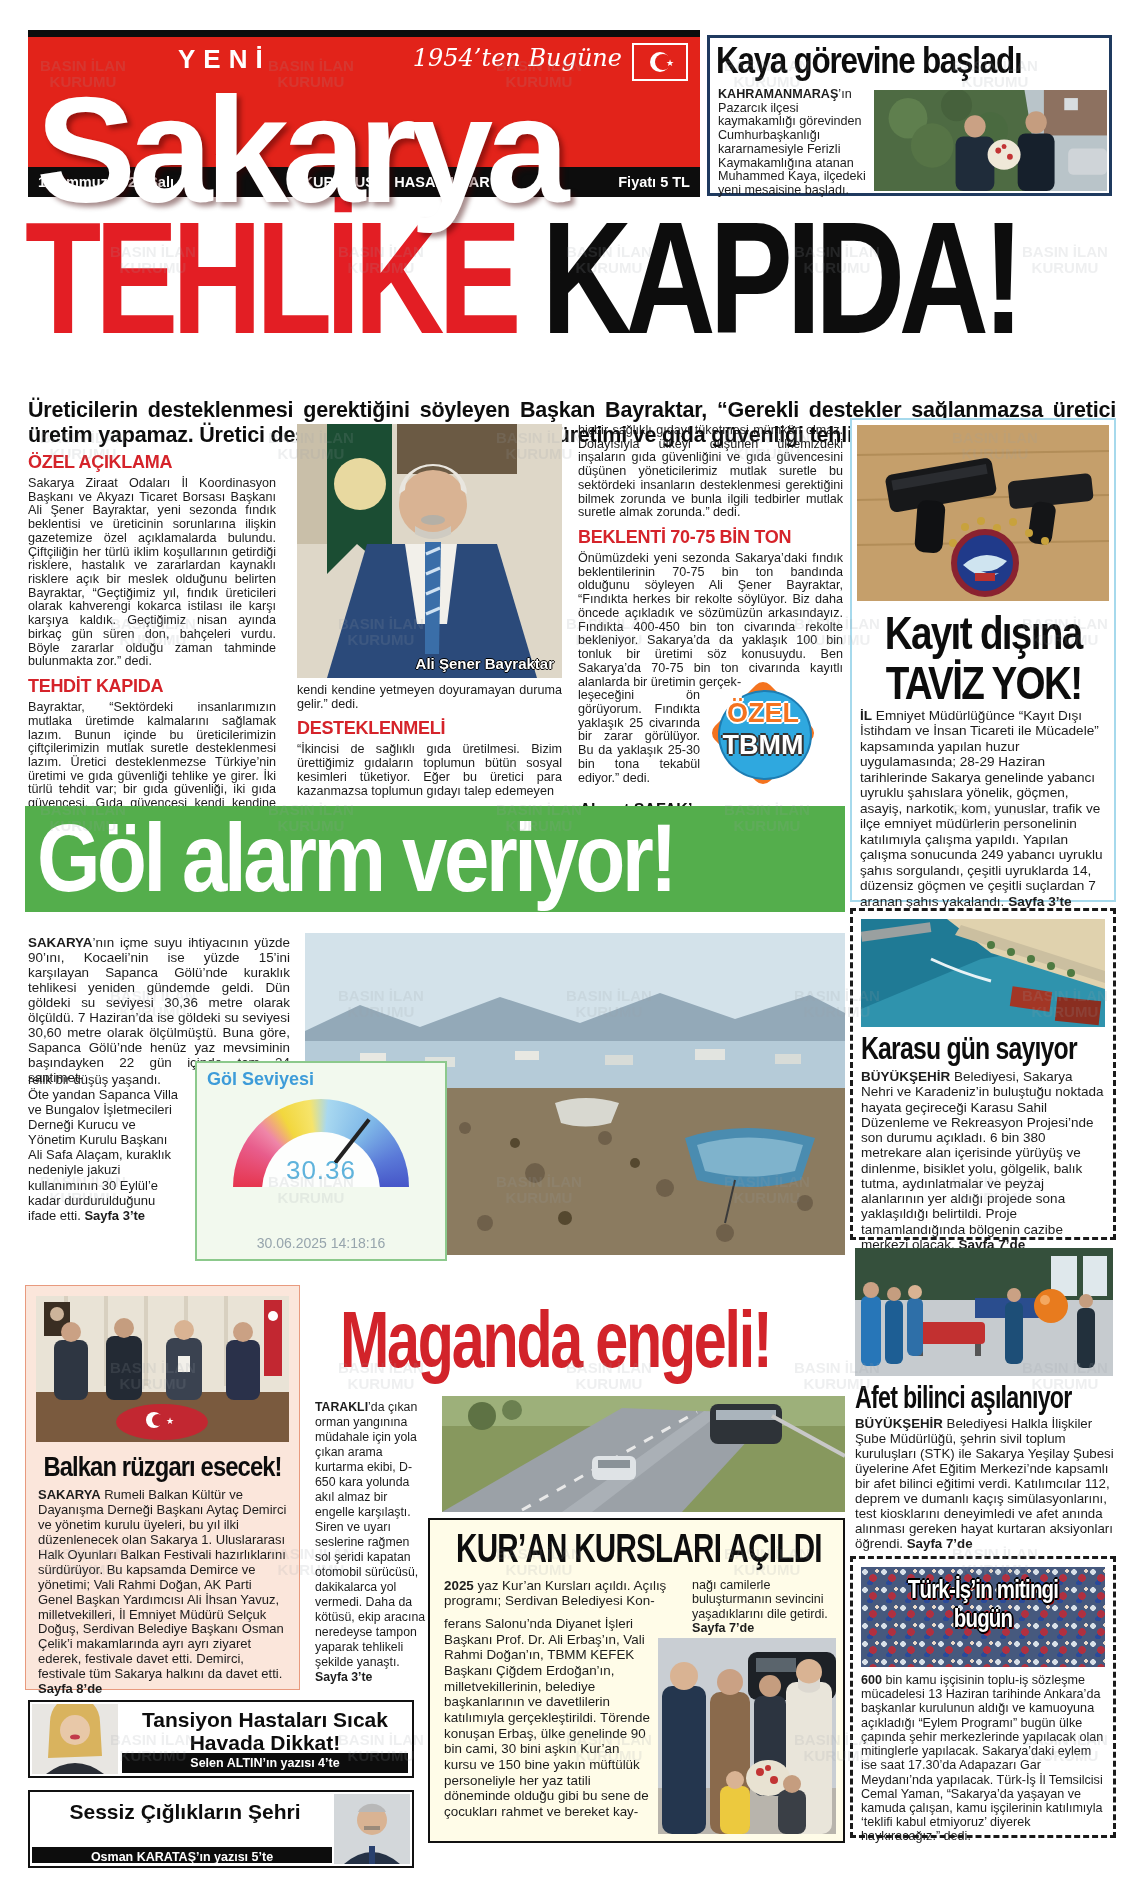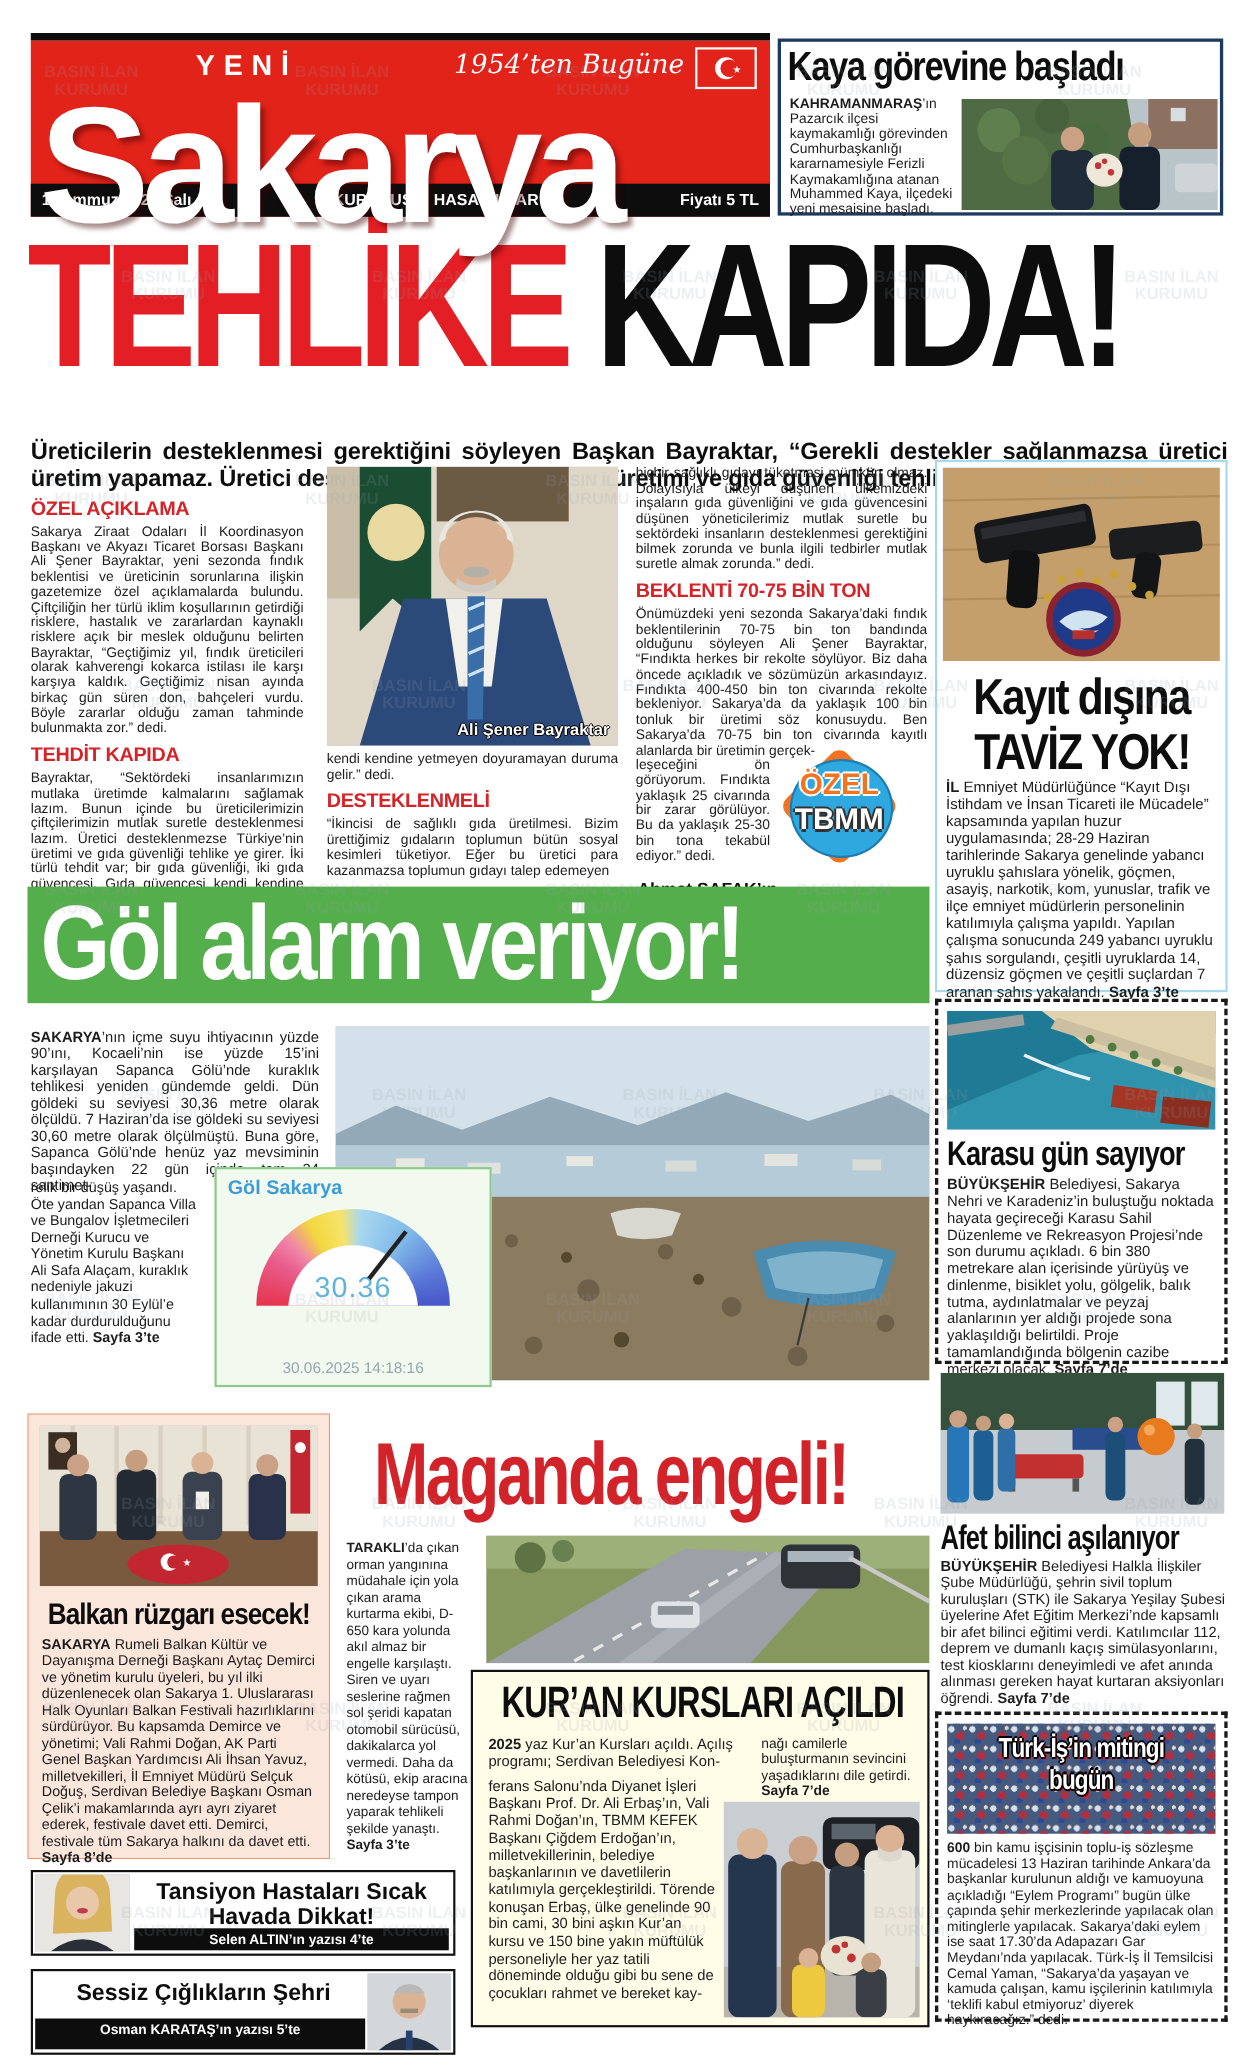--- a/index.html
+++ b/index.html
@@ -300,21 +300,21 @@
   </div>
 
   <div class="abs body-text" style="left:28px;top:935px;width:262px;font-size:13.4px;line-height:1.12;">
     <b>SAKARYA</b><span>’nın içme suyu ihtiyacının yüzde 90’ını, Kocaeli’nin ise yüzde 15’ini karşılayan Sapanca Gölü’nde kuraklık tehlikesi yeniden gündemde geldi. Dün göldeki su seviyesi 30,36 metre olarak ölçüldü. 7 Haziran’da ise göldeki su seviyesi 30,60 metre olarak ölçülmüştü. Buna göre, Sapanca Gölü’nde henüz yaz mevsiminin başındayken 22 gün içinde tam 24 santimet-</span>
   </div>
   <div class="abs body-text" style="left:28px;top:1072px;width:152px;font-size:13px;line-height:1.16;text-align:left;">
     <span>relik bir düşüş yaşandı. Öte yandan Sapanca Villa ve Bungalov İşletmecileri Derneği Kurucu ve Yönetim Kurulu Başkanı Ali Safa Alaçam, kuraklık nedeniyle jakuzi kullanımının 30 Eylül’e kadar durdurulduğunu ifade etti. </span><b class="page-ref">Sayfa 3’te</b>
   </div>
 
   <div id="gauge-box" class="abs" style="left:195px;top:1061px;width:248px;height:196px;">
-    <div style="position:absolute;left:10px;top:6px;color:#3e9cd9;font-weight:700;font-size:18px;">Göl Sakarya</div>
+    <div style="position:absolute;left:10px;top:6px;color:#3e9cd9;font-weight:700;font-size:18px;">Göl Seviyesi</div>
     <div id="gauge-arc"></div>
     <div id="needle"></div>
     <div id="gauge-value">30.36</div>
     <div id="gauge-time">30.06.2025 14:18:16</div>
   </div>
 
   <div class="abs dashedbox" style="left:850px;top:908px;width:266px;height:332px;box-sizing:border-box;padding:8px;">
     <div class="photo" style="position:relative;width:244px;height:108px;">
       <svg viewBox="0 0 244 108" preserveAspectRatio="none">
         <rect width="244" height="108" fill="#2f93ad"></rect>
@@ -493,21 +493,21 @@
         <ellipse cx="43" cy="33" rx="5" ry="2.5" fill="#c23a4a"></ellipse>
         <path d="M14,70 q29,-22 58,0 Z" fill="#2a2e36"></path>
       </svg>
     </div>
     <div class="center" style="position:absolute;left:92px;top:6px;width:286px;font-weight:800;font-size:21px;line-height:1.1;color:#0d0d0d;">Tansiyon Hastaları Sıcak Havada Dikkat!</div>
     <div class="center" style="position:absolute;left:92px;bottom:3px;width:286px;height:20px;background:#0d0d0d;color:#fff;font-weight:700;font-size:12.5px;line-height:20px;">Selen ALTIN’ın yazısı 4’te</div>
   </div>
 
   <div class="abs" style="left:28px;top:1790px;width:386px;height:78px;border:2px solid #111;background:#fff;box-sizing:border-box;">
     <div class="center" style="position:absolute;left:10px;top:8px;width:290px;font-weight:800;font-size:21px;color:#0d0d0d;">Sessiz Çığlıkların Şehri</div>
-    <div class="center" style="position:absolute;left:2px;bottom:3px;width:300px;height:28px;background:#0d0d0d;color:#fff;font-weight:700;font-size:12.5px;line-height:20px;">Osman KARATAŞ’ın yazısı 5’te</div>
+    <div class="center" style="position:absolute;left:2px;bottom:3px;width:300px;height:16px;background:#0d0d0d;color:#fff;font-weight:700;font-size:12.5px;line-height:20px;">Osman KARATAŞ’ın yazısı 5’te</div>
     <div class="photo" style="right:2px;top:2px;width:76px;height:70px;left:auto;">
       <svg viewBox="0 0 76 70" preserveAspectRatio="none">
         <rect width="76" height="70" fill="#d3d7da"></rect>
         <circle cx="38" cy="26" r="15" fill="#d9b393"></circle>
         <path d="M24,18 a15,13 0 0 1 28,0 Z" fill="#b8b8b8"></path>
         <rect x="30" y="32" width="16" height="4" fill="#9a8a7a"></rect>
         <path d="M10,70 q28,-24 56,0 Z" fill="#253246"></path>
         <rect x="35" y="52" width="6" height="18" fill="#28406e"></rect>
       </svg>
     </div>

